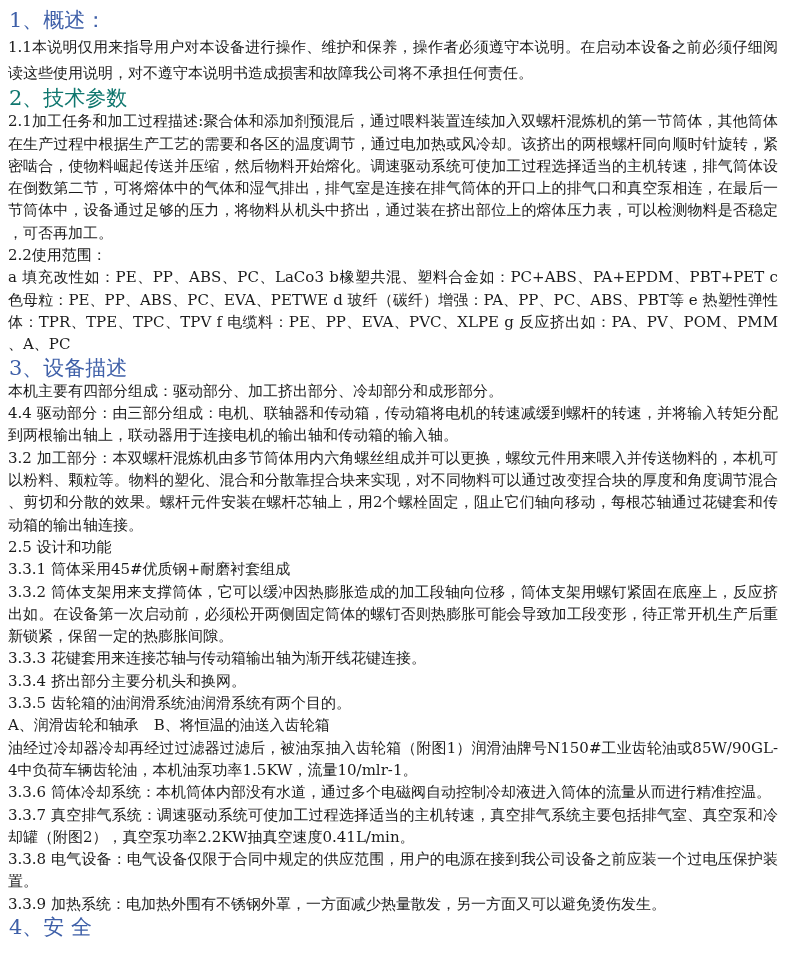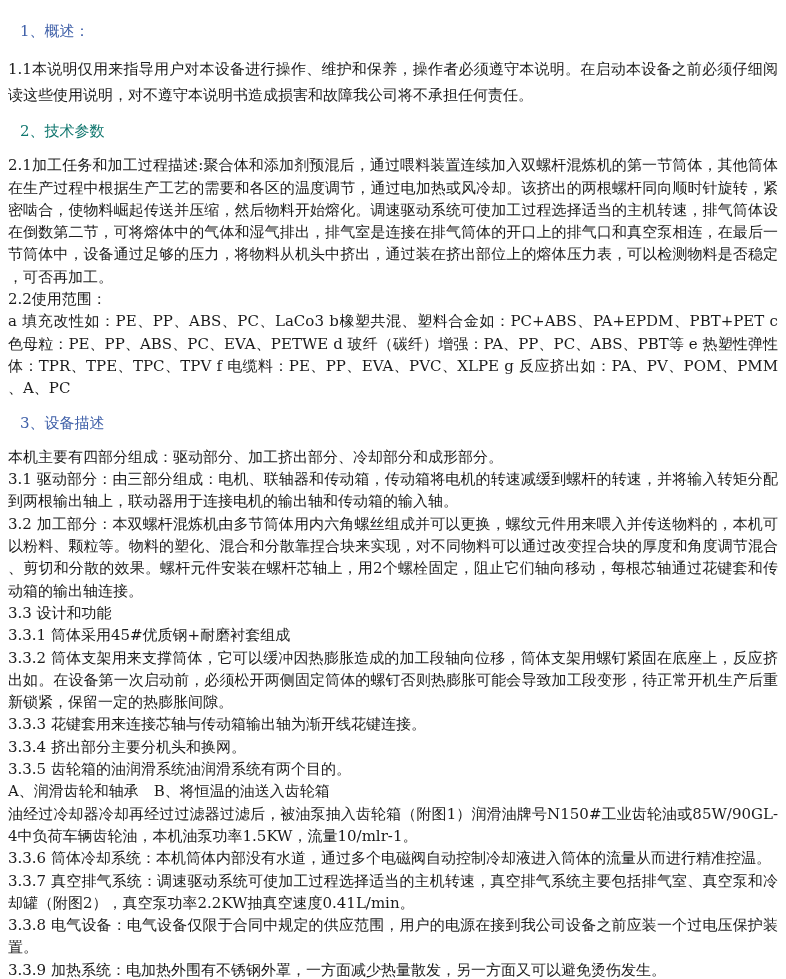--- a/index.html
+++ b/index.html
@@ -17,22 +17,22 @@
     color: #1b1b1b;
     text-align: justify;
     word-break: break-all;
     line-break: anywhere;
   }
   .doc p {
     margin: 0;
     line-height: 22.3px;
   }
   .doc h2 {
-    margin: 12px;
-    font-size: 15px;
+    margin: 1px;
+    font-size: 21px;
     font-weight: normal;
     line-height: 22.3px;
     color: #3e5fa8;
   }
   
   .sec-overview p, .sec-overview h2 {
     line-height: 26px;
   }
 </style>
 </head>
@@ -48,23 +48,23 @@
   <section>
     <h2 style="color: #0f766e;">2、技术参数</h2>
     <p>2.1加工任务和加工过程描述:聚合体和添加剂预混后，通过喂料装置连续加入双螺杆混炼机的第一节筒体，其他筒体在生产过程中根据生产工艺的需要和各区的温度调节，通过电加热或风冷却。该挤出的两根螺杆同向顺时针旋转，紧密啮合，使物料崛起传送并压缩，然后物料开始熔化。调速驱动系统可使加工过程选择适当的主机转速，排气筒体设在倒数第二节，可将熔体中的气体和湿气排出，排气室是连接在排气筒体的开口上的排气口和真空泵相连，在最后一节筒体中，设备通过足够的压力，将物料从机头中挤出，通过装在挤出部位上的熔体压力表，可以检测物料是否稳定，可否再加工。</p>
     <p>2.2使用范围：</p>
     <p>a 填充改性如：PE、PP、ABS、PC、LaCo3 b橡塑共混、塑料合金如：PC+ABS、PA+EPDM、PBT+PET c 色母粒：PE、PP、ABS、PC、EVA、PETWE d 玻纤（碳纤）增强：PA、PP、PC、ABS、PBT等 e 热塑性弹性体：TPR、TPE、TPC、TPV f 电缆料：PE、PP、EVA、PVC、XLPE g 反应挤出如：PA、PV、POM、PMM、A、PC</p>
   </section>
 
   <section>
     <h2 style="color: rgb(62, 95, 168);">3、设备描述</h2>
     <p>本机主要有四部分组成：驱动部分、加工挤出部分、冷却部分和成形部分。</p>
-    <p>3.1 驱动部分：由三部分组成：电机、联轴器和传动箱，传动箱将电机的转速减缓到螺杆的转速，并将输入转矩分配到两根输出轴上，联动器用于连接电机的输出轴和传动箱的输入轴。</p>
+    <p>4.4 驱动部分：由三部分组成：电机、联轴器和传动箱，传动箱将电机的转速减缓到螺杆的转速，并将输入转矩分配到两根输出轴上，联动器用于连接电机的输出轴和传动箱的输入轴。</p>
     <p>3.2 加工部分：本双螺杆混炼机由多节筒体用内六角螺丝组成并可以更换，螺纹元件用来喂入并传送物料的，本机可以粉料、颗粒等。物料的塑化、混合和分散靠捏合块来实现，对不同物料可以通过改变捏合块的厚度和角度调节混合、剪切和分散的效果。螺杆元件安装在螺杆芯轴上，用2个螺栓固定，阻止它们轴向移动，每根芯轴通过花键套和传动箱的输出轴连接。</p>
-    <p>3.3 设计和功能</p>
+    <p>2.5 设计和功能</p>
     <p>3.3.1 筒体采用45#优质钢+耐磨衬套组成</p>
     <p>3.3.2 筒体支架用来支撑筒体，它可以缓冲因热膨胀造成的加工段轴向位移，筒体支架用螺钉紧固在底座上，反应挤出如。在设备第一次启动前，必须松开两侧固定筒体的螺钉否则热膨胀可能会导致加工段变形，待正常开机生产后重新锁紧，保留一定的热膨胀间隙。</p>
     <p>3.3.3 花键套用来连接芯轴与传动箱输出轴为渐开线花键连接。</p>
     <p>3.3.4 挤出部分主要分机头和换网。</p>
     <p>3.3.5 齿轮箱的油润滑系统油润滑系统有两个目的。</p>
     <p>A、润滑齿轮和轴承　B、将恒温的油送入齿轮箱</p>
     <p>油经过冷却器冷却再经过过滤器过滤后，被油泵抽入齿轮箱（附图1）润滑油牌号N150#工业齿轮油或85W/90GL-4中负荷车辆齿轮油，本机油泵功率1.5KW，流量10/mlr-1。</p>
     <p>3.3.6 筒体冷却系统：本机筒体内部没有水道，通过多个电磁阀自动控制冷却液进入筒体的流量从而进行精准控温。</p>
     <p>3.3.7 真空排气系统：调速驱动系统可使加工过程选择适当的主机转速，真空排气系统主要包括排气室、真空泵和冷却罐（附图2），真空泵功率2.2KW抽真空速度0.41L/min。</p>
     <p>3.3.8 电气设备：电气设备仅限于合同中规定的供应范围，用户的电源在接到我公司设备之前应装一个过电压保护装置。</p>

